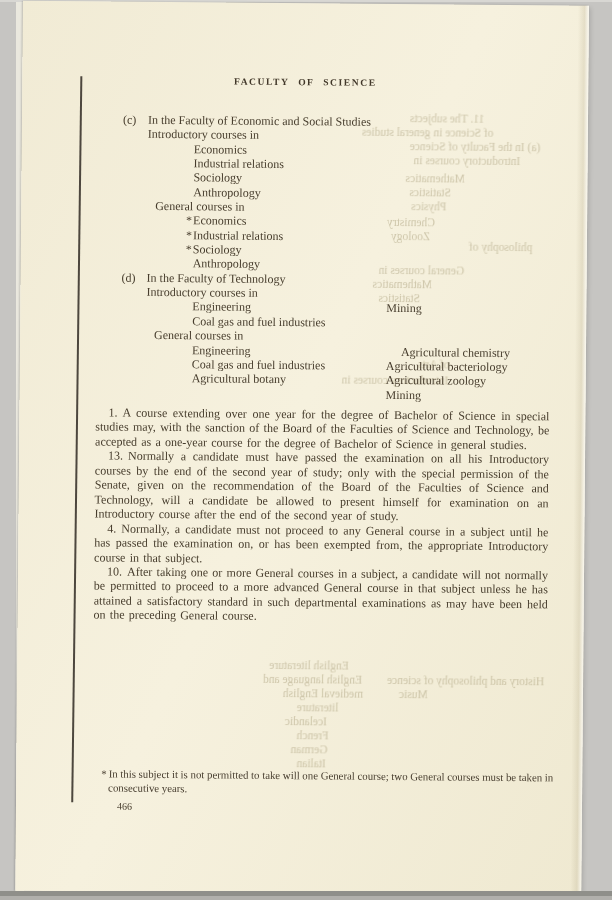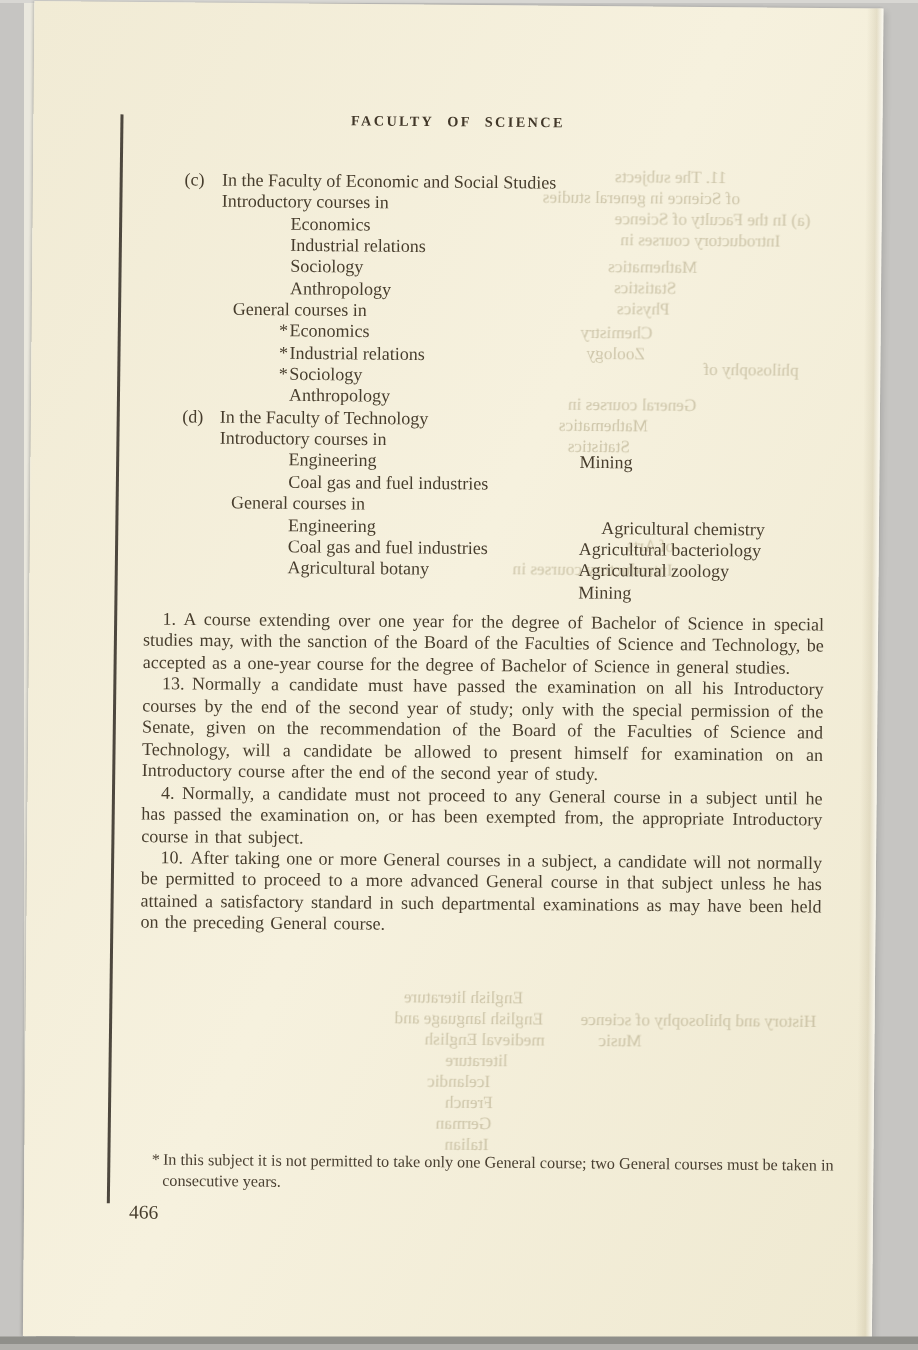--- a/index.html
+++ b/index.html
@@ -65,21 +65,21 @@
   .para{margin:0;text-indent:13px;}
   .pnum{margin-right:5px;}
 
   .footnote{
     position:absolute;top:766px;left:85px;width:452px;
     font-size:10.8px;line-height:13.6px;color:#4a4032;
     padding-left:7px;text-indent:-7px;
   }
   .fstar{margin-right:2px;}
 
-  .pageno{position:absolute;top:799px;left:70px;font-size:13px;color:#473d2d;}
+  .pageno{position:absolute;top:799px;left:101px;font-size:10px;color:#473d2d;}
 </style>
 </head>
 <body>
 
 <div class="canvas">
   <div class="top-strip"></div>
   <div class="left-sliver"></div>
 
   <div class="page">
 
@@ -188,21 +188,21 @@
     </div>
 
     <div class="bodytext">
       <p class="para"><span class="pnum">1.</span><span>A course extending over one year for the degree of Bachelor of Science in special studies may, with the sanction of the Board of the Faculties of Science and Technology, be accepted as a one-year course for the degree of Bachelor of Science in general studies.</span></p>
       <p class="para"><span class="pnum">13.</span><span>Normally a candidate must have passed the examination on all his Introductory courses by the end of the second year of study; only with the special permission of the Senate, given on the recommendation of the Board of the Faculties of Science and Technology, will a candidate be allowed to present himself for examination on an Introductory course after the end of the second year of study.</span></p>
       <p class="para"><span class="pnum">4.</span><span>Normally, a candidate must not proceed to any General course in a subject until he has passed the examination on, or has been exempted from, the appropriate Introductory course in that subject.</span></p>
       <p class="para"><span class="pnum">10.</span><span>After taking one or more General courses in a subject, a candidate will not normally be permitted to proceed to a more advanced General course in that subject unless he has attained a satisfactory standard in such departmental examinations as may have been held on the preceding General course.</span></p>
     </div>
 
     <div class="footnote">
-      <span class="fstar">*</span><span>In this subject it is not permitted to take only one General course; two General courses must be taken in consecutive years.</span>
+      <span class="fstar">*</span><span>In this subject it is not permitted to take will one General course; two General courses must be taken in consecutive years.</span>
     </div>
 
     <div class="pageno">466</div>
 
     <div class="page-edge"></div>
   </div>
 
   <div class="bottom-strip-dark"></div>
   <div class="bottom-strip-light"></div>
 </div>

